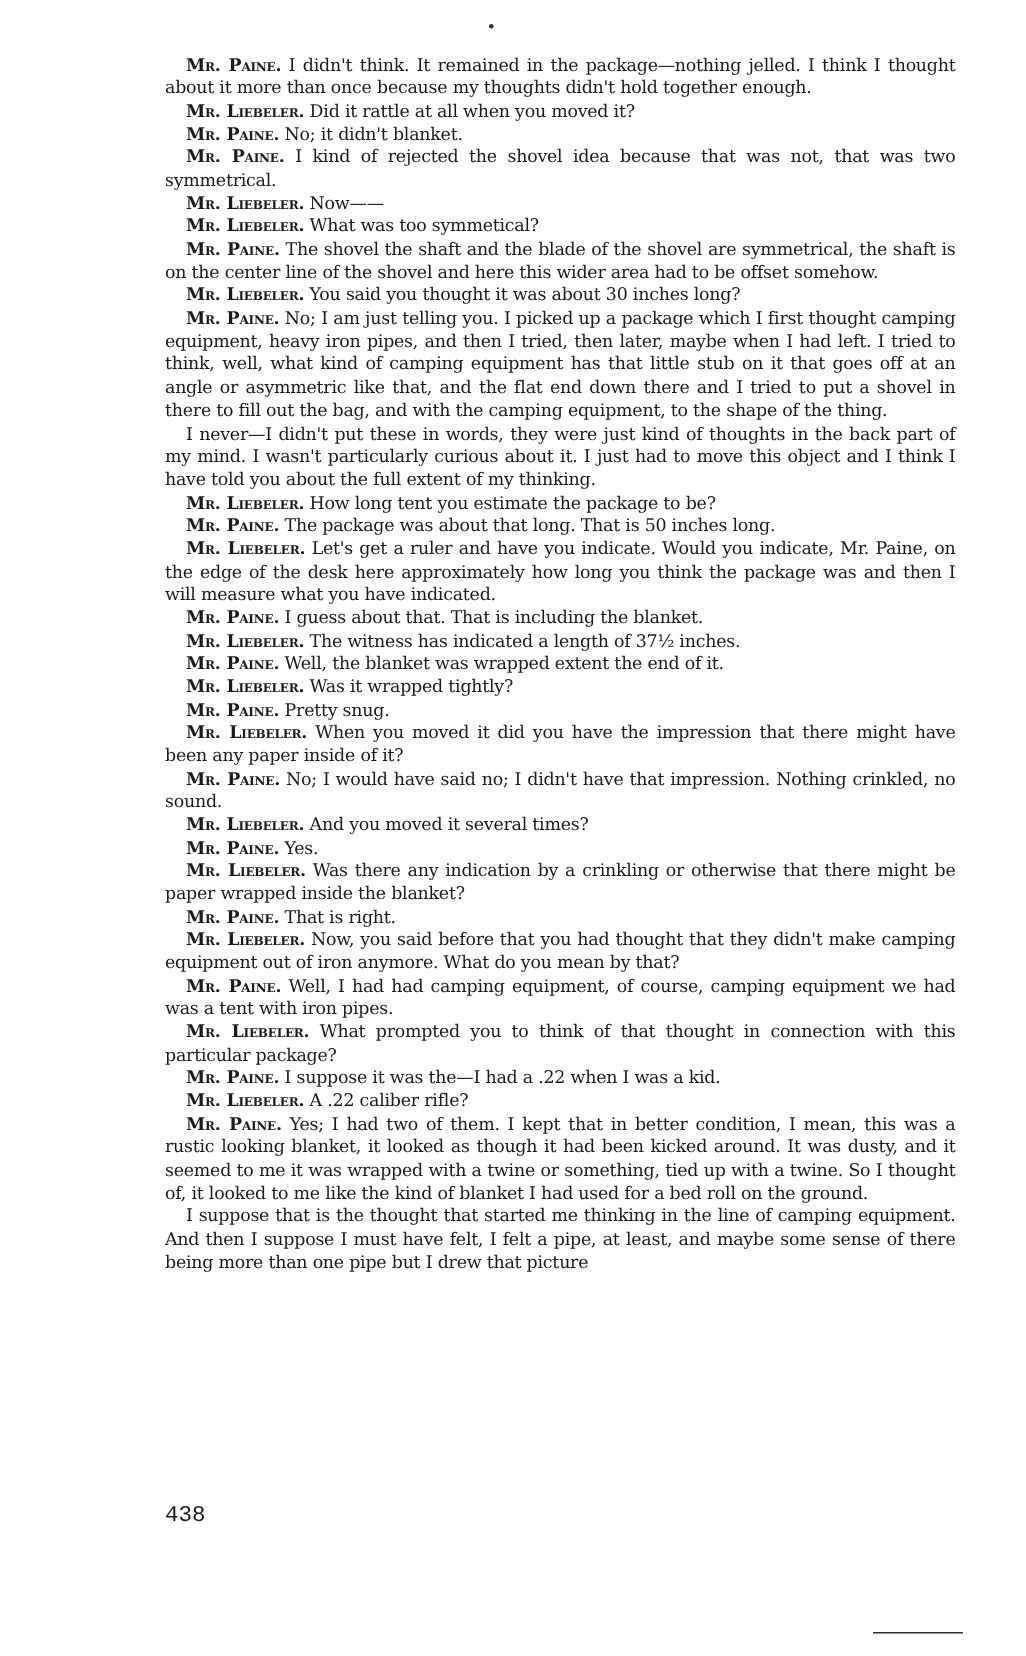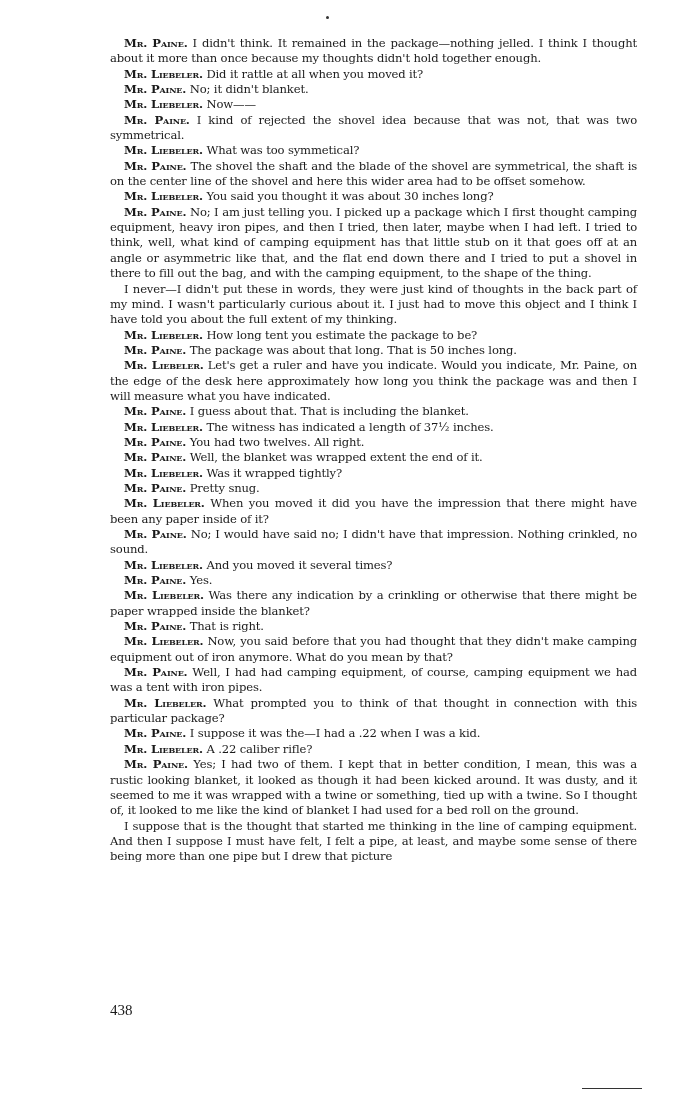--- a/index.html
+++ b/index.html
@@ -9,46 +9,45 @@
   .text {
     position: absolute; left: 110px; top: 36px; width: 527px;
     font-family: "DejaVu Serif", "Liberation Serif", serif;
     font-size: 11.6px; line-height: 15.35px; color: #1a1a1a;
     text-align: justify; letter-spacing: -0.15px;
   }
   .text p { margin: 0; text-indent: 14px; }
   .sp { font-variant: small-caps; font-weight: bold; }
   .folio {
     position: absolute; left: 110px; top: 1002px;
-    font-family: Liberation Serif, serif; font-size: 15px; color: #1a1a1a;
+    font-family: Liberation Mono, monospace; font-size: 15px; color: #1a1a1a;
   }
   .rule { position: absolute; left: 582px; top: 1088px; width: 60px; height: 1px; background: #333; }
 </style>
 </head>
 <body>
 
 <div class="page">
   <div class="dot"></div>
   <div class="text" id="body-text">
       <p><span class="sp">Mr. Paine.</span><span> I didn't think. It remained in the package—nothing jelled. I think I thought about it more than once because my thoughts didn't hold together enough.</span></p>
       <p><span class="sp">Mr. Liebeler.</span><span> Did it rattle at all when you moved it?</span></p>
       <p><span class="sp">Mr. Paine.</span><span> No; it didn't blanket.</span></p>
+      <p><span class="sp">Mr. Paine.</span><span> I kind of rejected the shovel idea because that was not, that was two symmetrical.</span></p>
       <p><span class="sp">Mr. Liebeler.</span><span> Now——</span></p>
-      <p><span class="sp">Mr. Paine.</span><span> I kind of rejected the shovel idea because that was not, that was two symmetrical.</span></p>
       <p><span class="sp">Mr. Liebeler.</span><span> What was too symmetical?</span></p>
       <p><span class="sp">Mr. Paine.</span><span> The shovel the shaft and the blade of the shovel are symmetrical, the shaft is on the center line of the shovel and here this wider area had to be offset somehow.</span></p>
       <p><span class="sp">Mr. Liebeler.</span><span> You said you thought it was about 30 inches long?</span></p>
       <p><span class="sp">Mr. Paine.</span><span> No; I am just telling you. I picked up a package which I first thought camping equipment, heavy iron pipes, and then I tried, then later, maybe when I had left. I tried to think, well, what kind of camping equipment has that little stub on it that goes off at an angle or asymmetric like that, and the flat end down there and I tried to put a shovel in there to fill out the bag, and with the camping equipment, to the shape of the thing.</span></p>
       <p><span>I never—I didn't put these in words, they were just kind of thoughts in the back part of my mind. I wasn't particularly curious about it. I just had to move this object and I think I have told you about the full extent of my thinking.</span></p>
       <p><span class="sp">Mr. Liebeler.</span><span> How long tent you estimate the package to be?</span></p>
       <p><span class="sp">Mr. Paine.</span><span> The package was about that long. That is 50 inches long.</span></p>
       <p><span class="sp">Mr. Liebeler.</span><span> Let's get a ruler and have you indicate. Would you indicate, Mr. Paine, on the edge of the desk here approximately how long you think the package was and then I will measure what you have indicated.</span></p>
       <p><span class="sp">Mr. Paine.</span><span> I guess about that. That is including the blanket.</span></p>
       <p><span class="sp">Mr. Liebeler.</span><span> The witness has indicated a length of 37½ inches.</span></p>
-      <p><span class="sp">Mr. Paine.</span><span> You had two twelves. All right.</span></p>
       <p><span class="sp">Mr. Paine.</span><span> Well, the blanket was wrapped extent the end of it.</span></p>
       <p><span class="sp">Mr. Liebeler.</span><span> Was it wrapped tightly?</span></p>
       <p><span class="sp">Mr. Paine.</span><span> Pretty snug.</span></p>
       <p><span class="sp">Mr. Liebeler.</span><span> When you moved it did you have the impression that there might have been any paper inside of it?</span></p>
       <p><span class="sp">Mr. Paine.</span><span> No; I would have said no; I didn't have that impression. Nothing crinkled, no sound.</span></p>
       <p><span class="sp">Mr. Liebeler.</span><span> And you moved it several times?</span></p>
       <p><span class="sp">Mr. Paine.</span><span> Yes.</span></p>
       <p><span class="sp">Mr. Liebeler.</span><span> Was there any indication by a crinkling or otherwise that there might be paper wrapped inside the blanket?</span></p>
       <p><span class="sp">Mr. Paine.</span><span> That is right.</span></p>
       <p><span class="sp">Mr. Liebeler.</span><span> Now, you said before that you had thought that they didn't make camping equipment out of iron anymore. What do you mean by that?</span></p>

